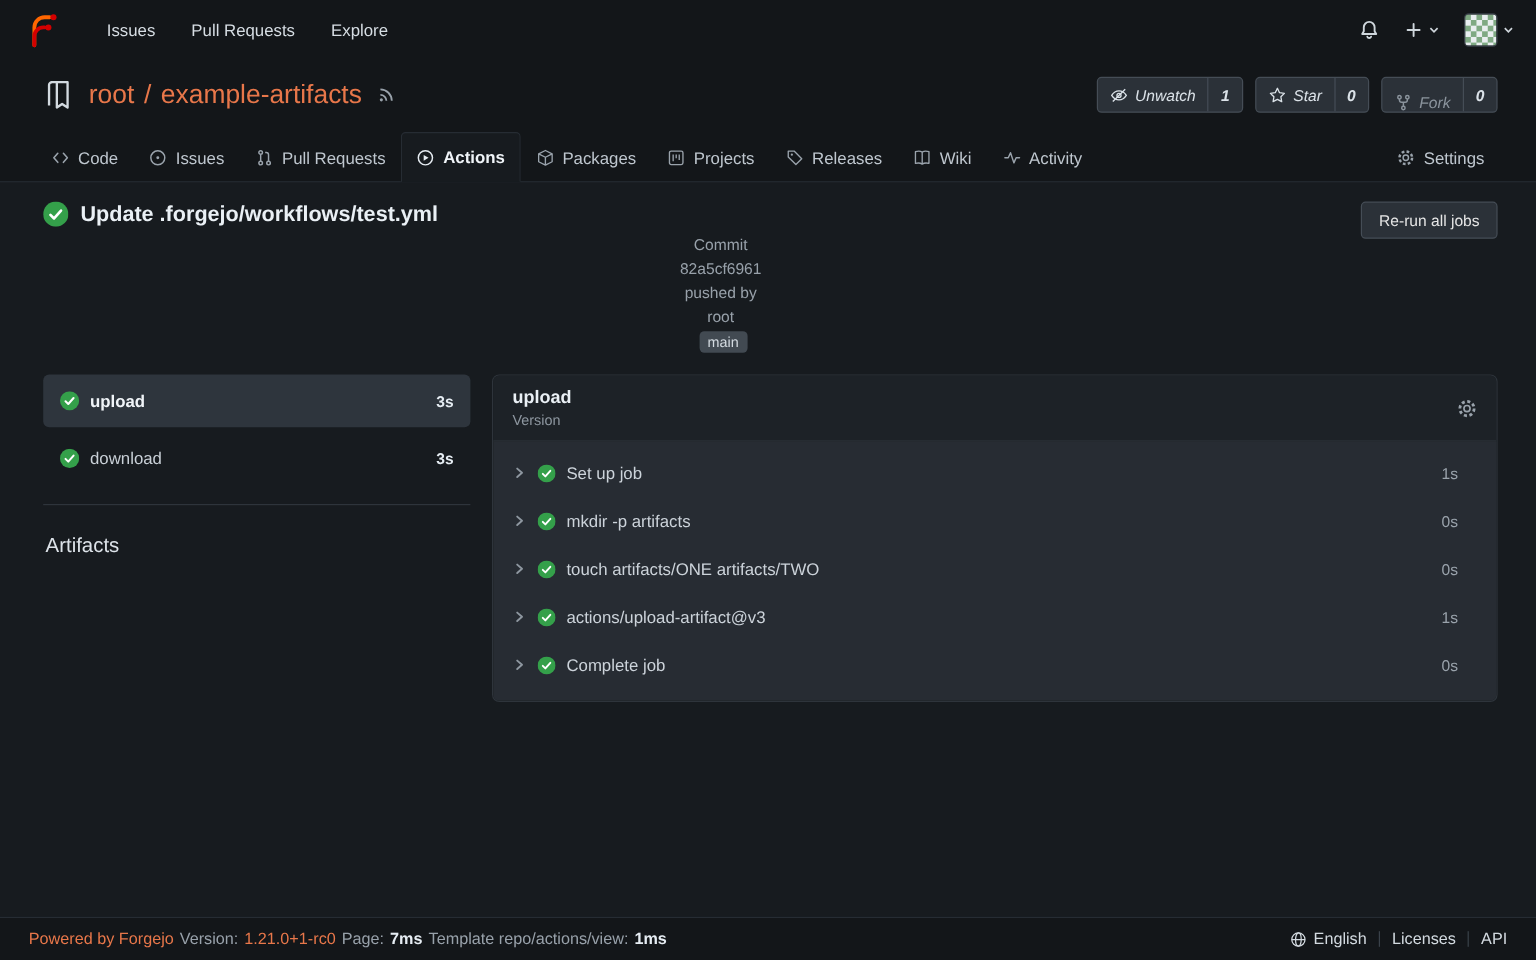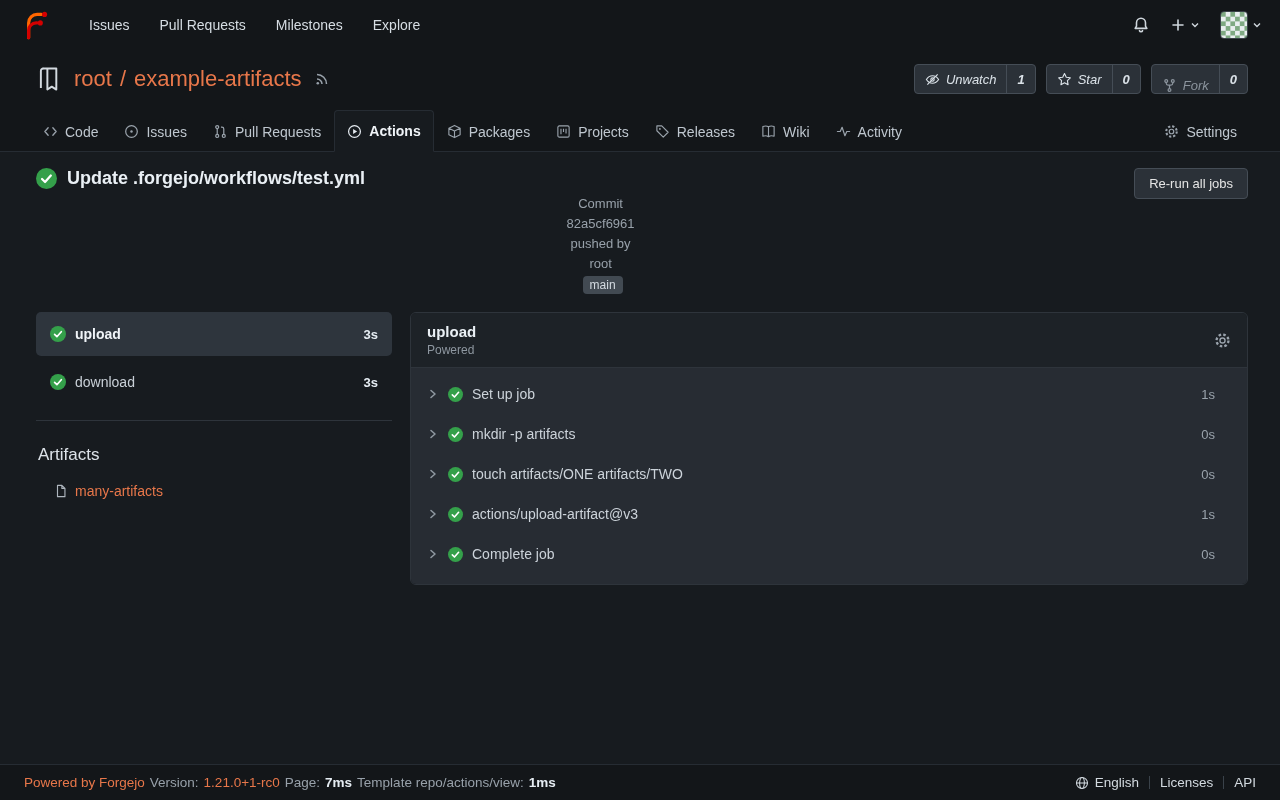--- a/index.html
+++ b/index.html
@@ -106,21 +106,20 @@
   <a class="logo">
     <svg viewBox="0 0 32 32" fill="none" stroke-linecap="round">
       <path d="M10 28 V14 A8 8 0 0 1 18 6 h4" stroke="#ff6600" stroke-width="3"></path>
       <path d="M10 28 v-7 a7 7 0 0 1 7-7 h1" stroke="#d40000" stroke-width="3"></path>
       <circle cx="25" cy="6" r="2.4" fill="#d40000"></circle>
       <circle cx="21" cy="14" r="2.4" fill="#d40000"></circle>
     </svg>
   </a>
   <a class="nav-link">Issues</a>
   <a class="nav-link">Pull Requests</a>
-  <a class="nav-link">Milestones</a>
   <a class="nav-link">Explore</a>
   <div class="nav-spacer"></div>
   <div class="nav-right">
     <span class="nav-ico">
       <svg width="18" height="18" viewBox="0 0 16 16" fill="none" stroke="currentColor" stroke-width="1.4" stroke-linejoin="round">
         <path d="M8 2a4 4 0 0 0-4 4v3L2.8 11h10.4L12 9V6a4 4 0 0 0-4-4z"></path>
         <path d="M6.6 13a1.5 1.5 0 0 0 2.8 0" stroke-linecap="round"></path>
       </svg>
     </span>
     <span class="nav-ico">
@@ -304,33 +303,27 @@
           <circle cx="8" cy="8" r="8" fill="#34a04a"></circle>
           <path d="M4.6 8.4l2.3 2.3 4.4-5" stroke="#fff" stroke-width="1.7" fill="none" stroke-linecap="round" stroke-linejoin="round"></path>
         </svg>
         <span class="job-name">download</span>
         <span class="job-dur">3s</span>
       </div>
 
       <hr class="jobs-divider">
 
       <div class="artifacts-title">Artifacts</div>
-      <div class="artifact-item">
-        <svg width="14" height="14" viewBox="0 0 16 16" fill="none" stroke="currentColor" stroke-width="1.3" stroke-linejoin="round">
-          <path d="M4 1.5h5L12.5 5v9.5H4zM9 1.5V5h3.5"></path>
-        </svg>
-        <a>many-artifacts</a>
-      </div>
     </aside>
 
     <section class="panel">
       <div class="panel-header">
         <div>
           <div class="panel-job-name">upload</div>
-          <div class="panel-status">Powered</div>
+          <div class="panel-status">Version</div>
         </div>
         <span class="gear">
           <svg width="17" height="17" viewBox="0 0 16 16" fill="none" stroke="currentColor">
             <circle cx="8" cy="8" r="5.6" stroke-width="2.2" stroke-dasharray="2.4 2"></circle>
               <circle cx="8" cy="8" r="2.4" stroke-width="1.3"></circle>
           </svg>
         </span>
       </div>
       <div class="steps">
         <div class="step">

